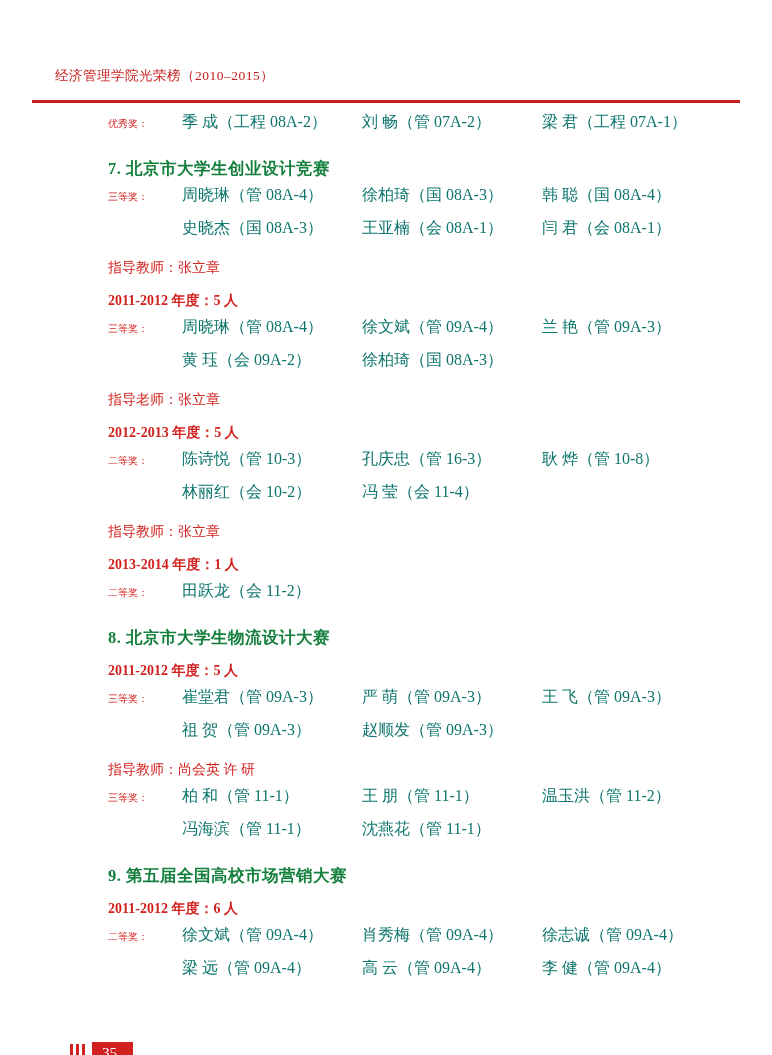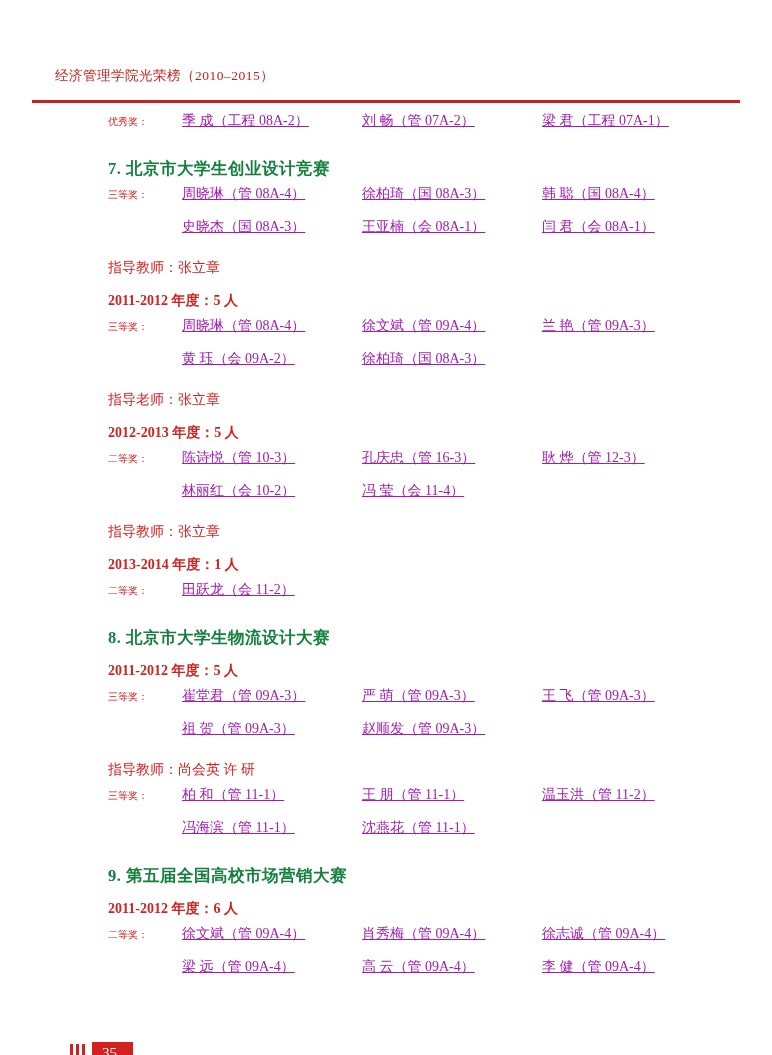--- a/index.html
+++ b/index.html
@@ -60,25 +60,24 @@
     color: #d2221f;
     font-family: "Liberation Serif", "DejaVu Serif", serif;
     white-space: nowrap;
   }
   .label.indent {
     padding-left: 28px;
     width: 46px;
     flex: 0 0 46px;
   }
   .cell {
-    font-size: 14px;
-    color: #a21caf;
+    font-size: 16px;
+    color: #0f766e;
     white-space: nowrap;
     flex: 0 0 auto;
-    text-decoration: underline;
   }
   .c1 { width: 180px; }
   .c2 { width: 180px; }
   .c3 { width: 175px; }
   .sect-title {
     font-size: 16.5px;
     font-weight: bold;
     color: #15803d;
     letter-spacing: 0.5px;
     height: 40px;
@@ -166,21 +165,21 @@
         <div class="cell c1">黄  珏（会 09A-2）</div>
         <div class="cell c2">徐柏琦（国 08A-3）</div>
         <div class="cell c3"></div>
       </div>
       <div class="teacher">指导老师：张立章</div>
       <div class="year">2012-2013 年度：5 人</div>
       <div class="row">
         <div class="label">二等奖：</div>
         <div class="cell c1">陈诗悦（管 10-3）</div>
         <div class="cell c2">孔庆忠（管 16-3）</div>
-        <div class="cell c3">耿  烨（管 12-3）</div>
+        <div class="cell c3">耿  烨（管 10-8）</div>
       </div>
       <div class="row">
         <div class="label indent"></div>
         <div class="cell c1">林丽红（会 10-2）</div>
         <div class="cell c2">冯  莹（会 11-4）</div>
         <div class="cell c3"></div>
       </div>
       <div class="teacher">指导教师：张立章</div>
       <div class="year">2013-2014 年度：1 人</div>
       <div class="row">

